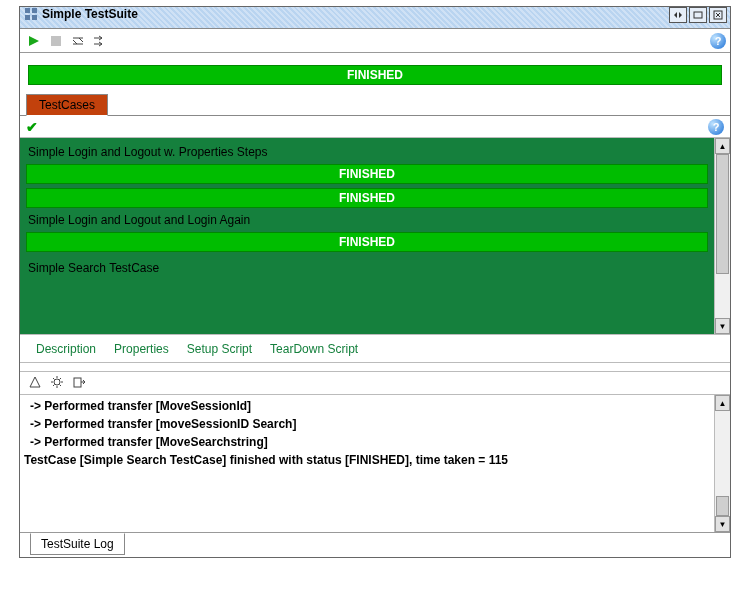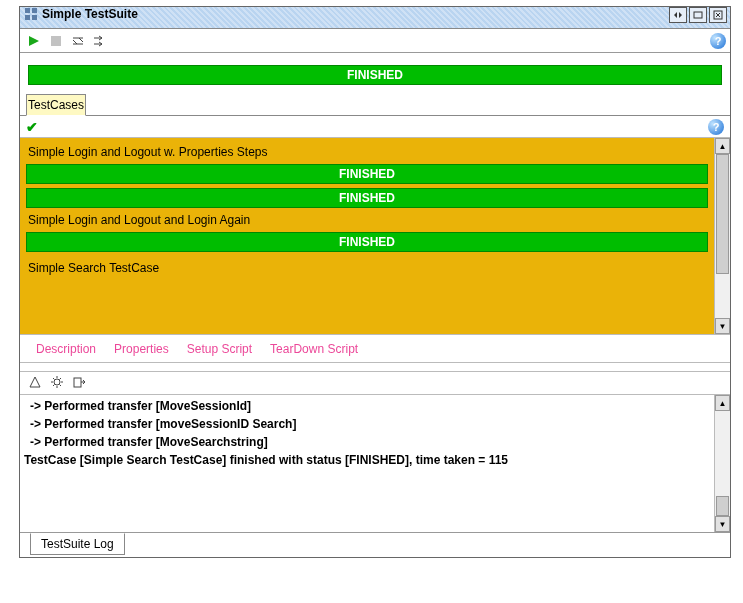--- a/index.html
+++ b/index.html
@@ -11,34 +11,34 @@
   .titlebar .title { font-weight: bold; color: #000; }
   .titlebar .spacer { flex: 1; }
   .titlebar .win-btn { width: 18px; height: 16px; margin-left: 2px; border: 1px solid #555; background: #e6eef8; display: flex; align-items: center; justify-content: center; cursor: pointer; font-size: 11px; }
   .toolbar { height: 24px; display: flex; align-items: center; padding: 0 4px; border-bottom: 1px solid #999; gap: 2px; }
   .tbtn { width: 20px; height: 20px; display: flex; align-items: center; justify-content: center; border: 1px solid transparent; cursor: pointer; }
   .tbtn.disabled { opacity: 0.45; cursor: default; }
   .help { width: 16px; height: 16px; border-radius: 50%; background: radial-gradient(circle at 30% 30%,#bfe3ff,#1a6fd6); color: #fff; font-weight: bold; font-size: 11px; display: flex; align-items: center; justify-content: center; cursor: pointer; }
   .status-wrap { padding: 12px 8px 8px 8px; }
   .status-bar { height: 20px; background: #00bd00; border: 1px solid #008800; color: #fff; font-weight: bold; display: flex; align-items: center; justify-content: center; }
   .tabstrip { height: 22px; display: flex; align-items: flex-end; padding-left: 6px; }
-  .tabstrip .tab { height: 22px; border: 1px solid #888; border-bottom: 1px solid #fff; padding: 0 1px; background: #fef9c3; display: flex; align-items: center; position: relative; top: 1px; cursor: pointer; }
+  .tabstrip .tab { height: 22px; border: 1px solid #888; border-bottom: 1px solid #fff; padding: 0 12px; background: #c2410c; display: flex; align-items: center; position: relative; top: 1px; cursor: pointer; }
   .tc-panel { border-top: 1px solid #888; }
   .tc-toolbar { height: 22px; display: flex; align-items: center; padding: 0 6px; border-bottom: 1px solid #bbb; gap: 6px; }
   .check { color: #00a000; font-weight: bold; font-size: 14px; }
   .tc-scroll { display: flex; border-bottom: 1px solid #bbb; height: 197px; }
-  .tc-list { flex: 1; overflow: hidden; background: #eab308; padding: 2px 6px 0 6px; }
+  .tc-list { flex: 1; overflow: hidden; background: #15803d; padding: 2px 6px 0 6px; }
   .tc-item { margin: 4px 0 2px 0; }
   .tc-name { padding: 1px 2px; color: #000; }
   .tc-bar { height: 20px; background: #00bd00; border: 1px solid #008800; color: #fff; font-weight: bold; display: flex; align-items: center; justify-content: center; margin-top: 4px; }
   .vscroll { width: 16px; background: #f0f0f0; border-left: 1px solid #bbb; display: flex; flex-direction: column; position: relative; }
   .vscroll .arrow { height: 16px; background: #e2e2e2; border: 1px solid #999; display: flex; align-items: center; justify-content: center; font-size: 8px; cursor: pointer; }
   .vscroll .thumb { position: absolute; left: 1px; right: 1px; background: #cfcfcf; border: 1px solid #999; }
   .sub-tabs { height: 28px; display: flex; align-items: center; gap: 18px; padding: 0 16px; border-bottom: 1px solid #bbb; }
-  .sub-tabs span { cursor: pointer; color: #ec4899; }
+  .sub-tabs span { cursor: pointer; color: #15803d; }
   .log-toolbar { height: 24px; display: flex; align-items: center; gap: 8px; padding: 0 8px; border-top: 1px solid #bbb; border-bottom: 1px solid #bbb; margin-top: 8px; }
   .ico { color: #444; cursor: pointer; }
   .log-area { display: flex; height: 138px; border-bottom: 1px solid #999; }
   .log-lines { flex: 1; padding: 2px 4px; overflow: hidden; }
   .log-row { display: flex; align-items: center; height: 18px; gap: 4px; font-weight: bold; }
   .dot-green { width: 10px; height: 10px; border-radius: 50%; background: #27d427; border: 1px solid #0a8a0a; }
   .log-link { color: #1b2fae; text-decoration: underline; cursor: pointer; }
   .row-indent { padding-left: 6px; color: #000; }
   .bottom-tab { height: 24px; display: flex; align-items: flex-start; padding-left: 10px; }
   .bottom-tab .tab { border: 1px solid #888; border-top: 1px solid #fff; height: 22px; padding: 0 10px; display: flex; align-items: center; cursor: pointer; }

